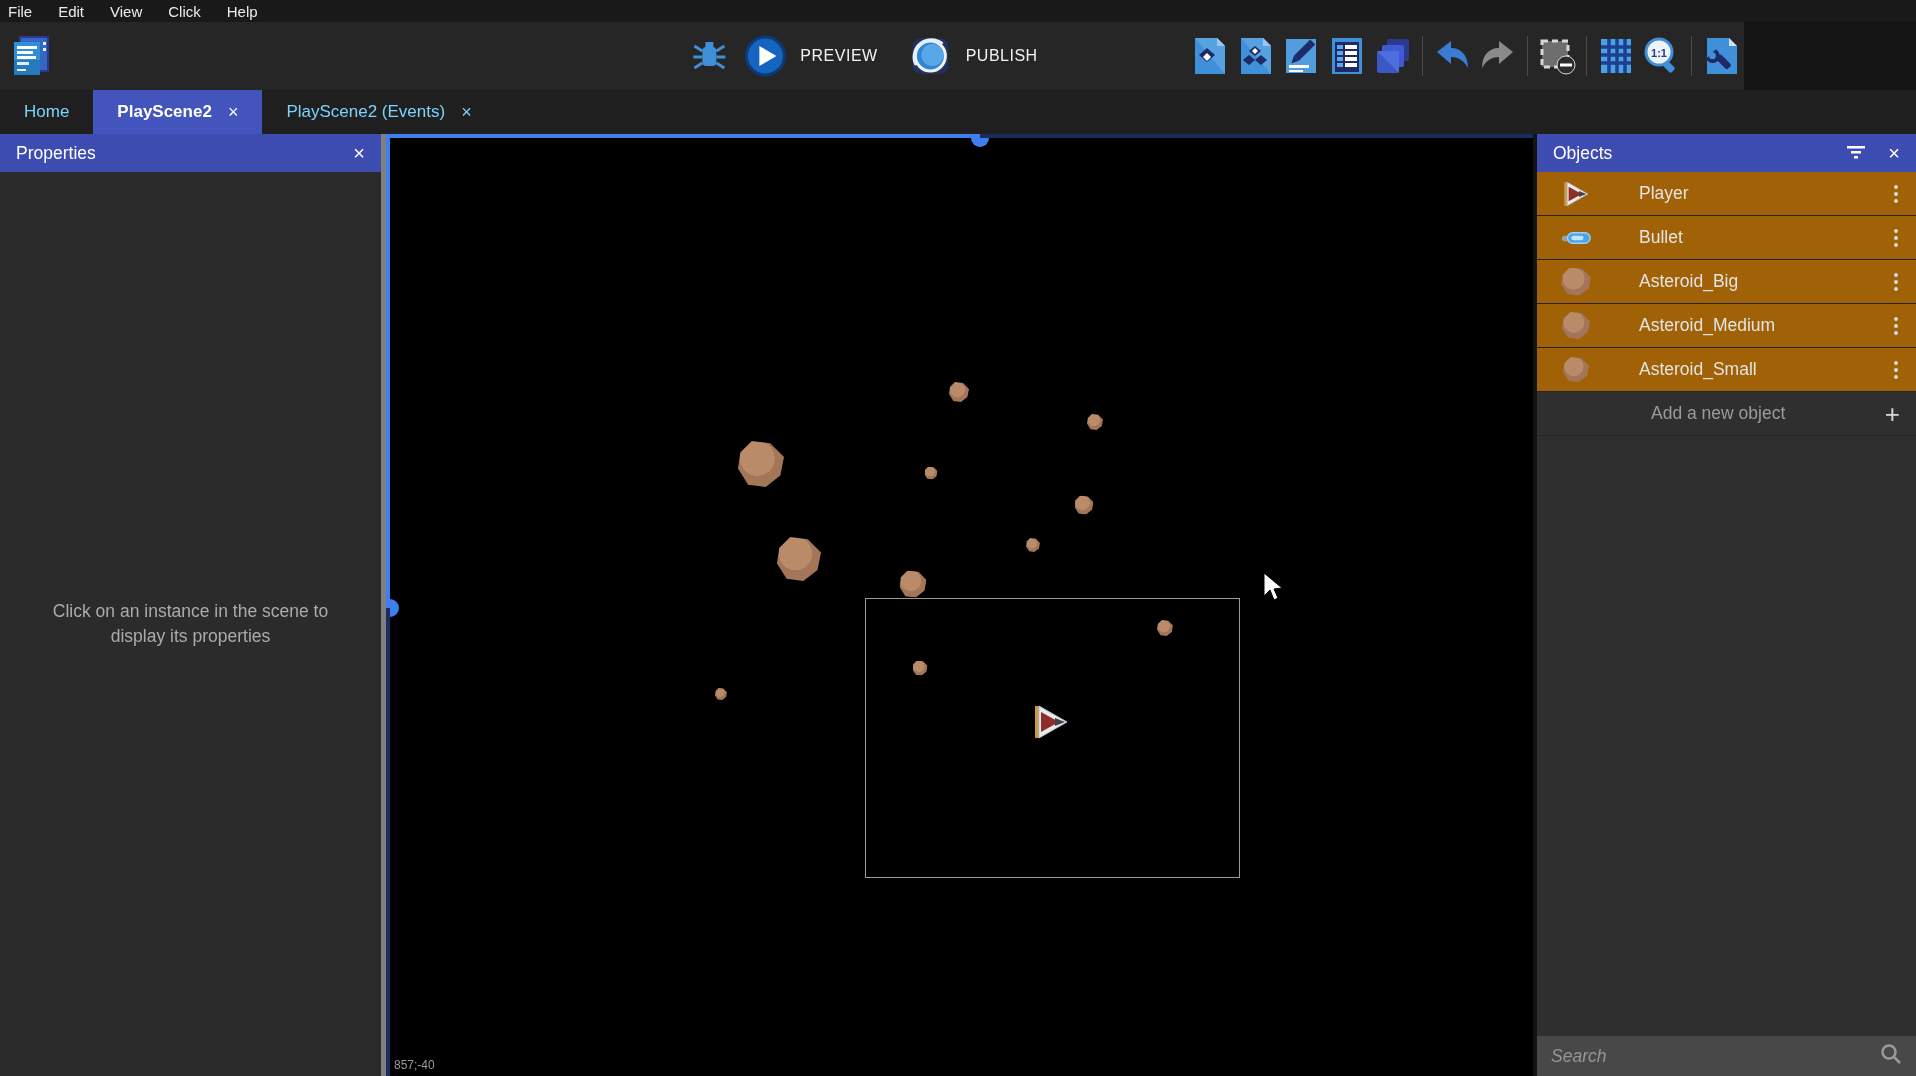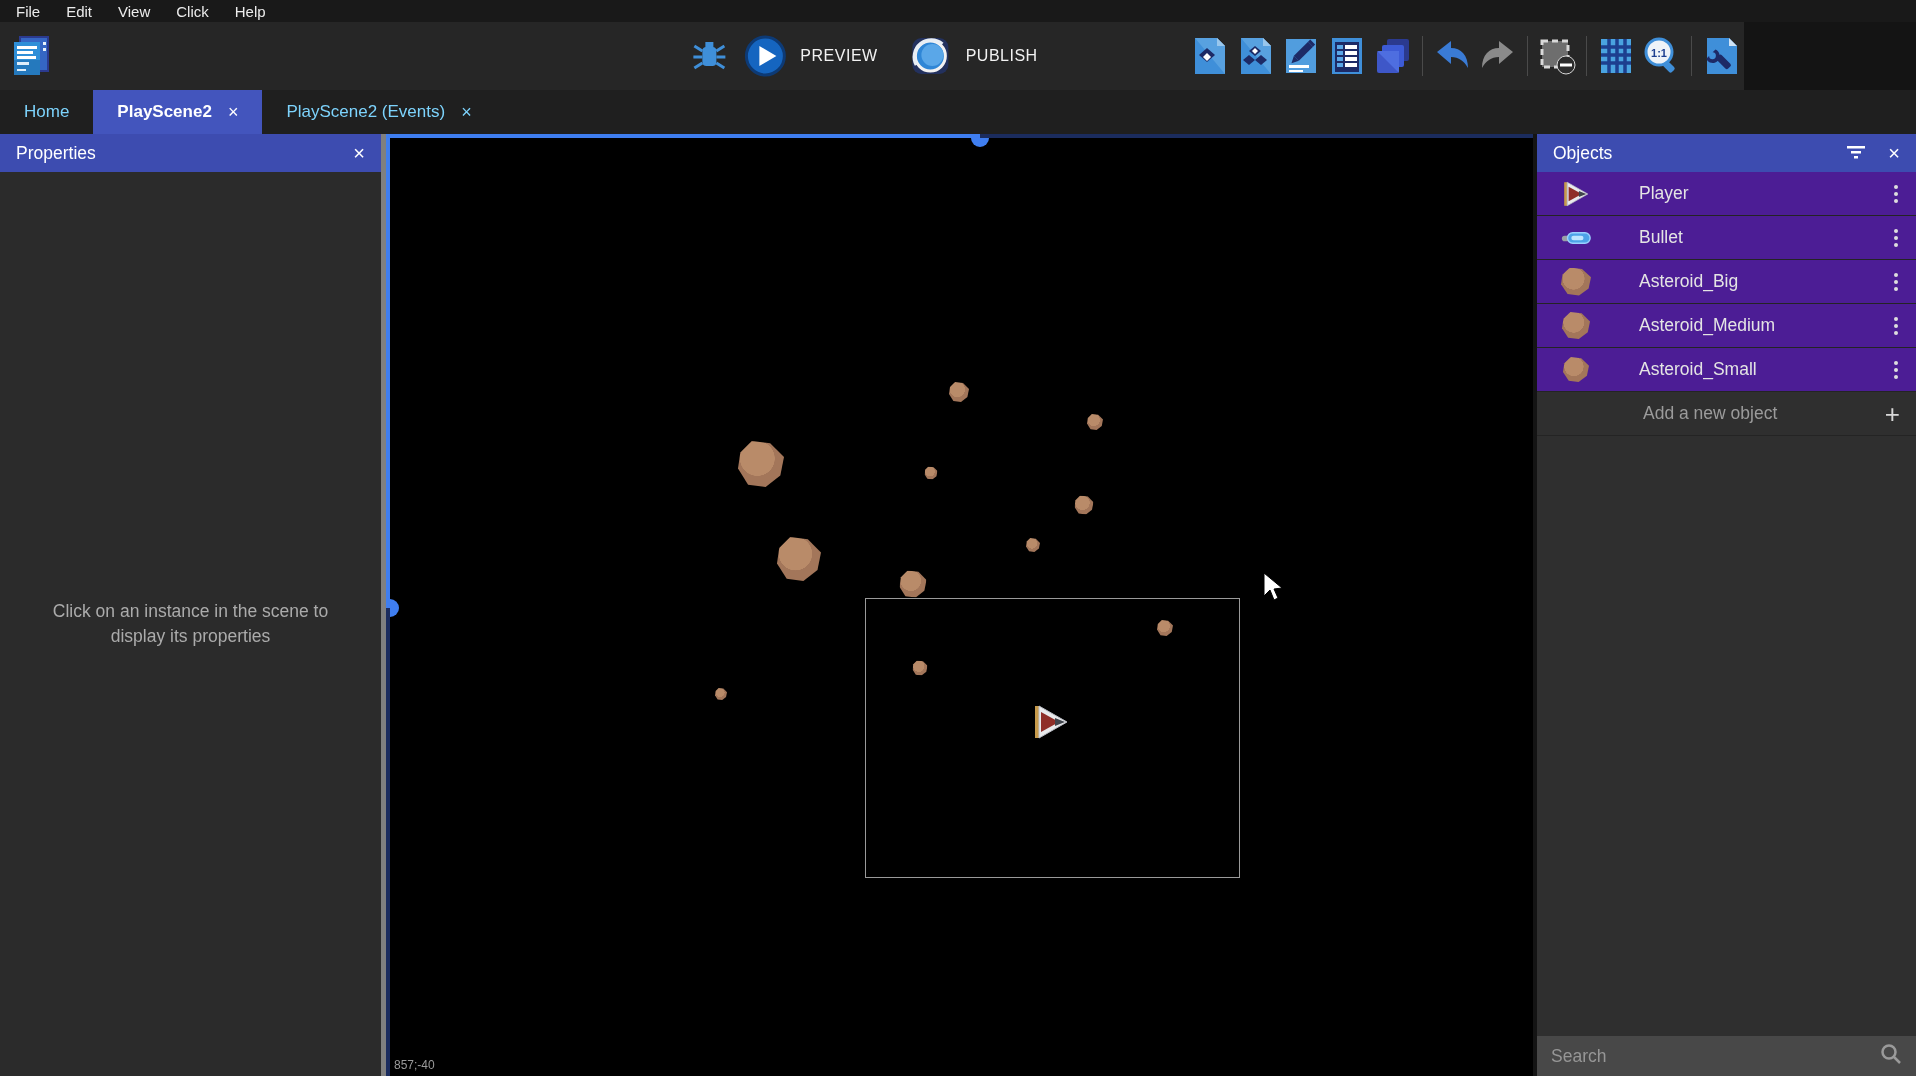--- a/index.html
+++ b/index.html
@@ -3,21 +3,21 @@
 <meta charset="utf-8">
 <style>
   * { margin:0; padding:0; box-sizing:border-box; }
   html,body { width:1916px; height:1076px; background:#141414; overflow:hidden;
               font-family:"Liberation Sans", sans-serif; }
   #app { position:relative; width:1916px; height:1076px; background:#141414; }
 
   
   .menubar { position:absolute; left:0; top:0; width:1916px; height:22px;
              background:#191919; display:flex; align-items:center; gap:26px;
-             padding-left:16px; }
+             padding-left:8px; }
   .menubar span { color:#ececec; font-size:15px; cursor:default; }
 
   
   .toolbar { position:absolute; left:0; top:22px; width:1744px; height:68px;
              background:#262626; }
   .logo { position:absolute; left:8px; top:12px; width:44px; height:44px; }
   .center-group { position:absolute; left:50%; top:0; height:68px; transform:translateX(-50%);
                   display:flex; align-items:center; gap:14px; }
   .tb-label { color:#f2f2f2; font-size:16px; letter-spacing:.5px; margin-right:18px; }
   .right-group { position:absolute; right:2px; top:0; height:68px; display:flex;
@@ -65,34 +65,34 @@
   .ship { position:absolute; transform:translate(-50%,-50%); }
   .cursor { position:absolute; }
   .coords { position:absolute; left:8px; bottom:4px; color:#9a9a9a; font-size:12px;
             font-weight:normal; }
 
   
   .objects { position:absolute; left:1537px; top:134px; width:379px; height:942px;
              background:#2f2f2f; display:flex; flex-direction:column; }
   .obj-header-icons { margin-left:auto; display:flex; align-items:center; gap:22px; }
   .obj-row { height:44px; display:flex; align-items:center; padding:0 14px 0 20px;
-             background:#4c1d95; border-bottom:1px solid #242424; }
+             background:#a16207; border-bottom:1px solid #242424; }
   .obj-icon { width:38px; display:flex; justify-content:center; }
   .obj-label { margin-left:44px; color:#e4e4e4; font-size:17.5px; }
   .kebab { margin-left:auto; display:flex; flex-direction:column; gap:3px; padding:4px; }
   .kebab i { width:4px; height:4px; border-radius:50%; background:#dedede; }
-  .add-row { height:44px; display:flex; align-items:center; padding:0 16px 0 24px;
+  .add-row { height:44px; display:flex; align-items:center; padding:0 16px 0 32px;
              border-bottom:1px solid #242424; }
   .add-label { margin-left:82px; color:#9b9b9b; font-size:17.5px; }
   .plus { margin-left:auto; color:#d8d8d8; font-size:26px; font-weight:300; line-height:1; }
   .obj-fill { flex:1; }
   .searchbar { height:40px; background:#484848; display:flex; align-items:center;
                padding:0 14px; }
   .searchbar input { background:transparent; border:none; outline:none; color:#cfcfcf;
-                     font-size:17.5px; width:300px; font-family:"Liberation Sans",sans-serif; }
+                     font-size:17.5px; width:300px; font-family:"Liberation Sans",sans-serif;font-style:italic; }
   .searchbar input::placeholder { color:#969696; opacity:1; }
   .search-glyph { margin-left:auto; }
 </style>
 </head>
 <body>
 
 <div id="app">
 
   <div class="menubar">
     <span>File</span>

